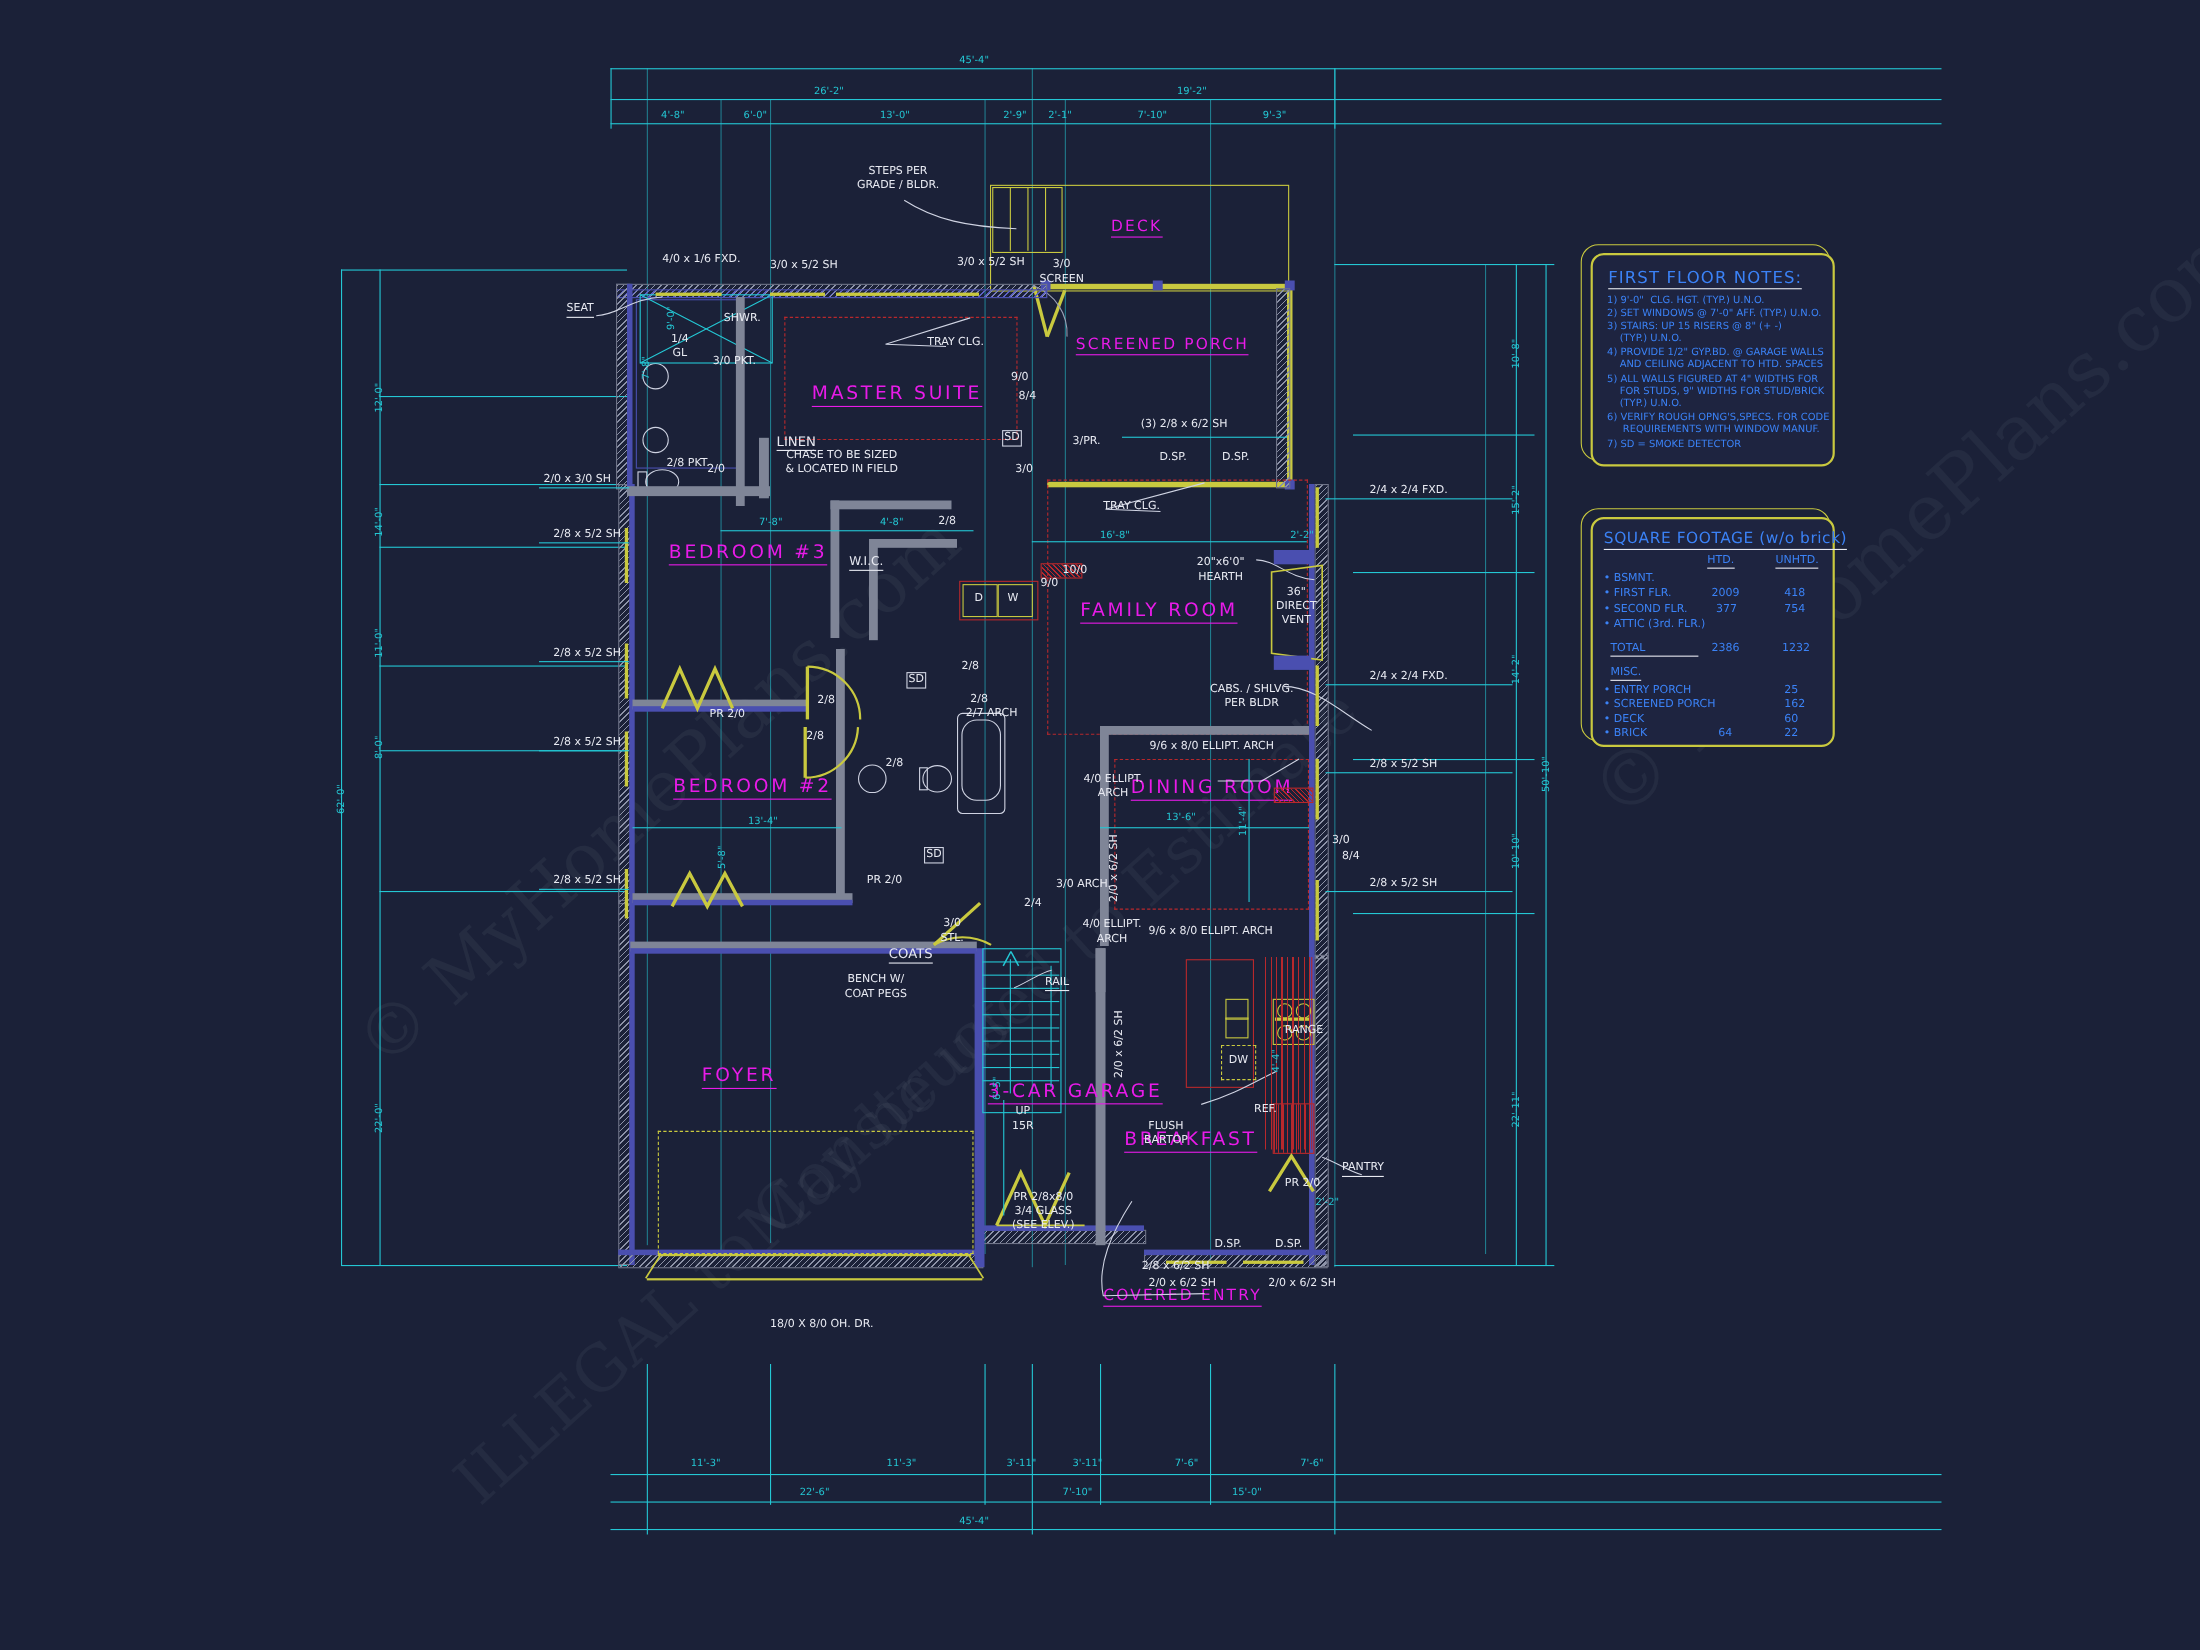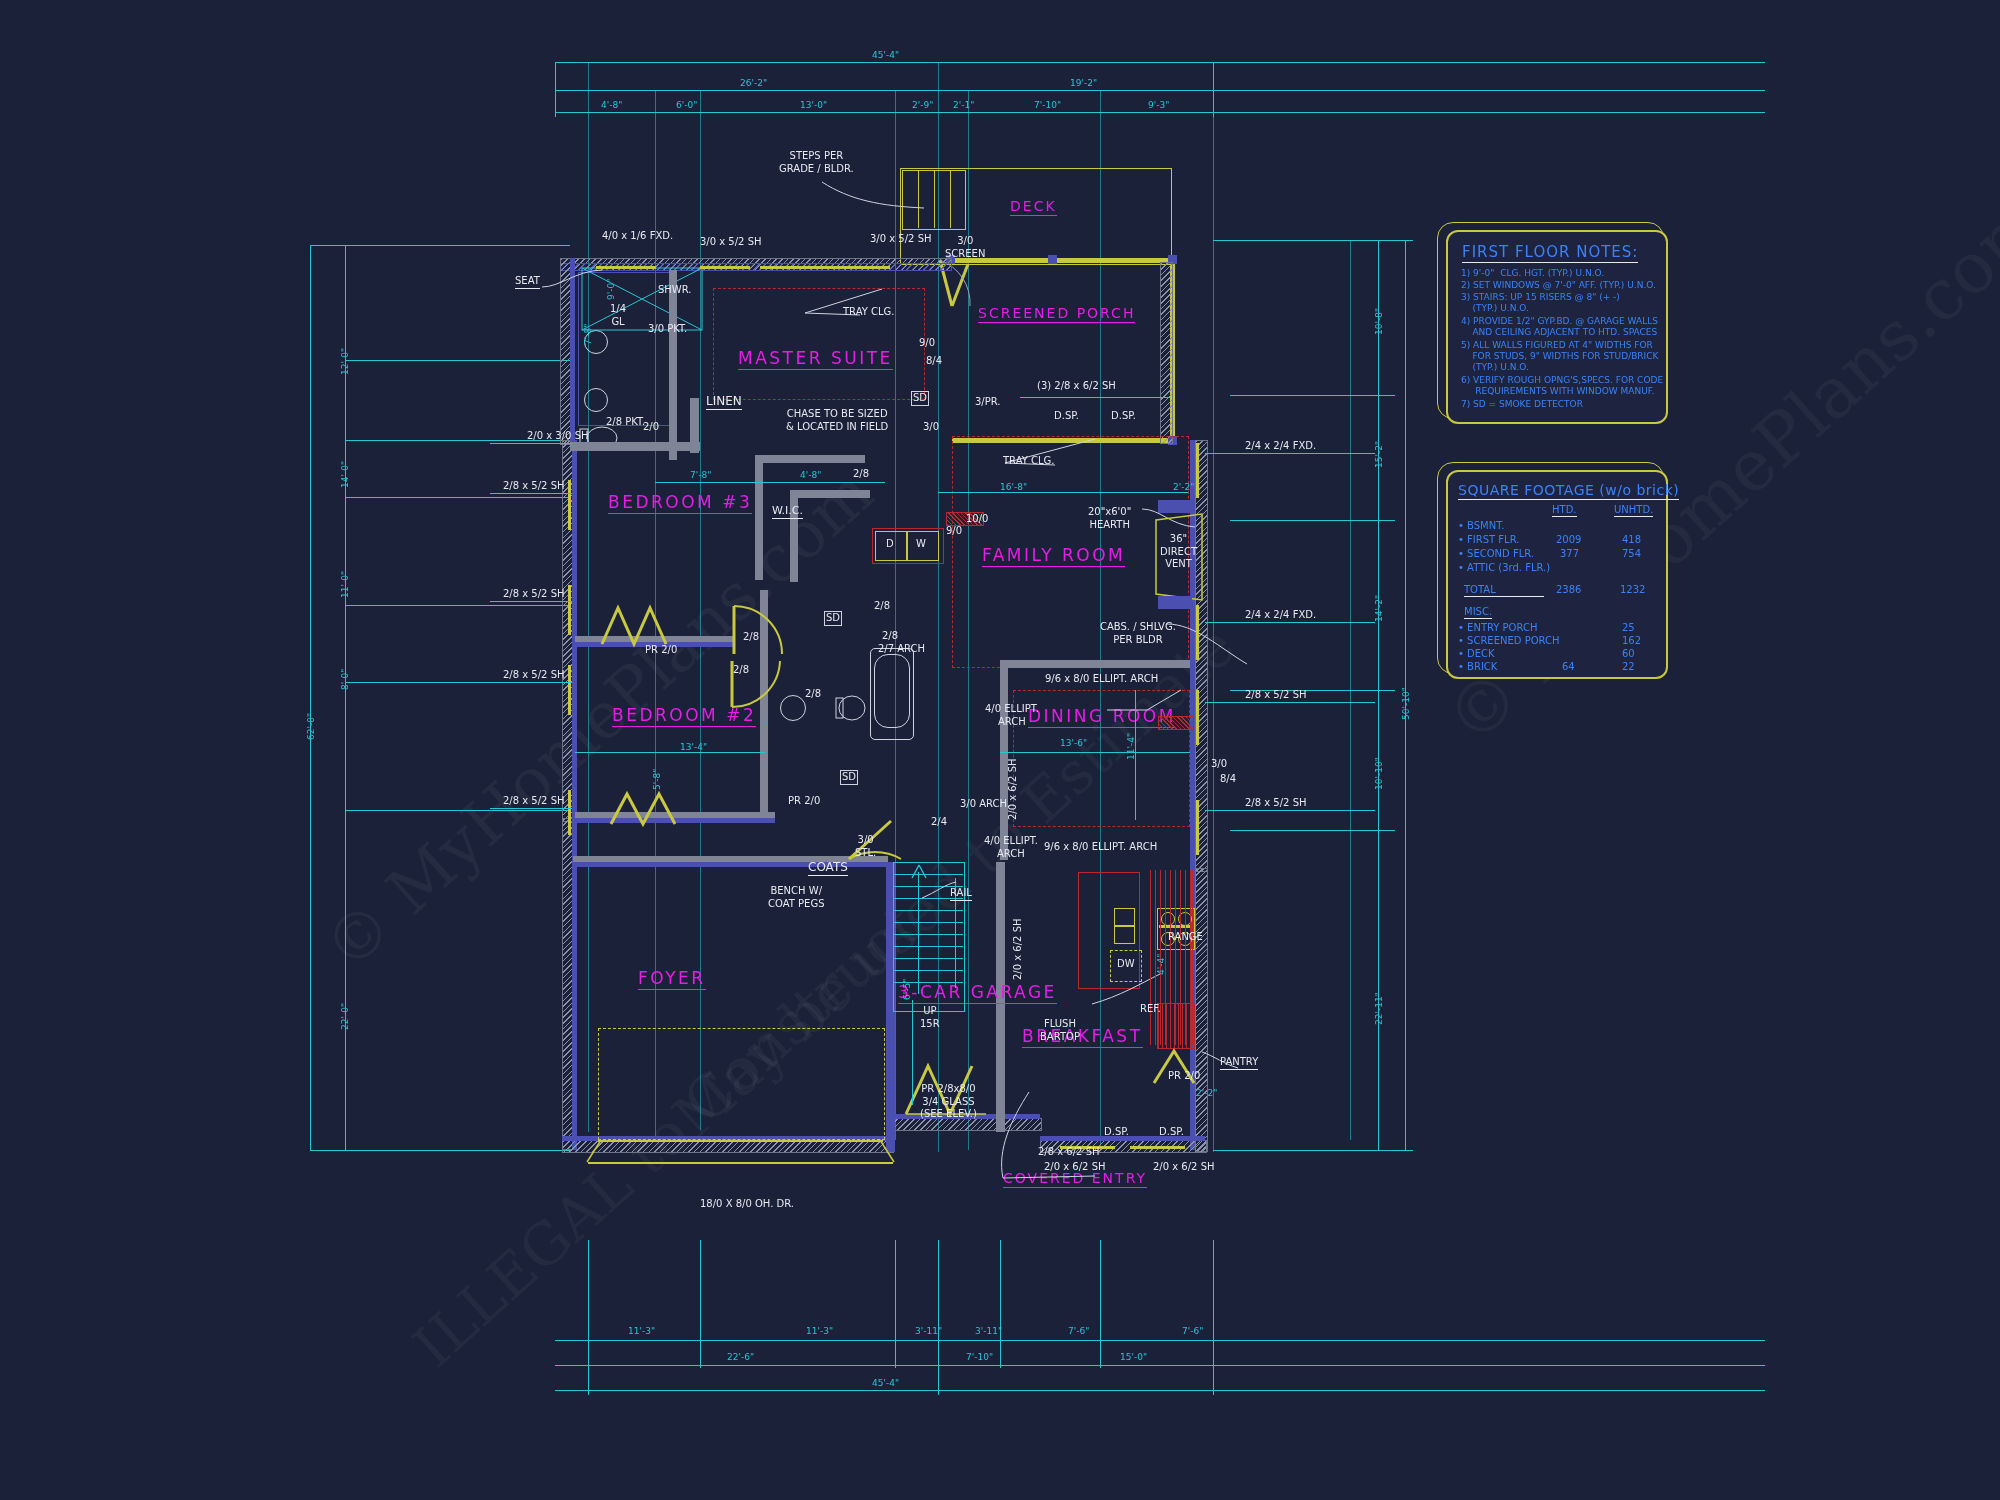--- a/index.html
+++ b/index.html
@@ -408,21 +408,21 @@
   <div class="ln ln-h" style="left:490px;top:493px;width:82px;"></div>
   <div class="ln ln-h" style="left:490px;top:601px;width:82px;"></div>
   <div class="ln ln-h" style="left:490px;top:682px;width:82px;"></div>
   <div class="ln ln-h" style="left:490px;top:808px;width:82px;"></div>
   <div class="ln ln-h" style="left:1205px;top:453px;width:170px;"></div>
   <div class="ln ln-h" style="left:1205px;top:622px;width:170px;"></div>
   <div class="ln ln-h" style="left:1205px;top:702px;width:170px;"></div>
   <div class="ln ln-h" style="left:1205px;top:810px;width:170px;"></div>
   <div class="ln ln-h" style="left:1020px;top:397px;width:150px;"></div>
 
-  <div class="notetxt l" style="left:527px;top:430px;">2/0 x 3/0 SH</div>
+  <div class="notetxt l" style="left:494px;top:430px;">2/0 x 3/0 SH</div>
   <div class="notetxt l" style="left:503px;top:480px;">2/8 x 5/2 SH</div>
   <div class="notetxt l" style="left:503px;top:588px;">2/8 x 5/2 SH</div>
   <div class="notetxt l" style="left:503px;top:669px;">2/8 x 5/2 SH</div>
   <div class="notetxt l" style="left:503px;top:795px;">2/8 x 5/2 SH</div>
 
   <div class="notetxt l" style="left:1245px;top:440px;">2/4 x 2/4 FXD.</div>
   <div class="notetxt l" style="left:1245px;top:609px;">2/4 x 2/4 FXD.</div>
   <div class="notetxt l" style="left:1245px;top:689px;">2/8 x 5/2 SH</div>
   <div class="notetxt l" style="left:1245px;top:797px;">2/8 x 5/2 SH</div>
   <div class="notetxt l" style="left:1037px;top:380px;">(3) 2/8 x 6/2 SH</div>
@@ -442,21 +442,21 @@
   <div class="notetxt" style="left:870px;top:233px;">3/0 x 5/2 SH</div>
   <div class="notetxt" style="left:945px;top:235px;">3/0
 SCREEN</div>
   <div class="notetxt" style="left:658px;top:284px;">SHWR.</div>
   <div class="notetxt" style="left:610px;top:303px;">1/4
 GL</div>
   <div class="notetxt" style="left:648px;top:323px;">3/0 PKT.</div>
   <div class="notetxt" style="left:606px;top:416px;">2/8 PKT.</div>
   <div class="notetxt" style="left:643px;top:421px;">2/0</div>
   <div class="notetxt" style="left:843px;top:306px;">TRAY CLG.</div>
-  <div class="notetxt" style="left:786px;top:408px;">CHASE TO BE SIZED
+  <div class="notetxt" style="left:714px;top:408px;">CHASE TO BE SIZED
 &amp; LOCATED IN FIELD</div>
   <div class="notetxt" style="left:919px;top:337px;">9/0</div>
   <div class="notetxt" style="left:926px;top:355px;">8/4</div>
   <div class="notetxt" style="left:911px;top:391px;border:1px solid #cfd3e2;padding:0 1px;">SD</div>
   <div class="notetxt" style="left:975px;top:396px;">3/PR.</div>
   <div class="notetxt" style="left:923px;top:421px;">3/0</div>
   <div class="notetxt" style="left:1003px;top:455px;">TRAY CLG.</div>
   <div class="notetxt" style="left:1054px;top:410px;">D.SP.</div>
   <div class="notetxt" style="left:1111px;top:410px;">D.SP.</div>
   <div class="notetxt" style="left:853px;top:468px;">2/8</div>

